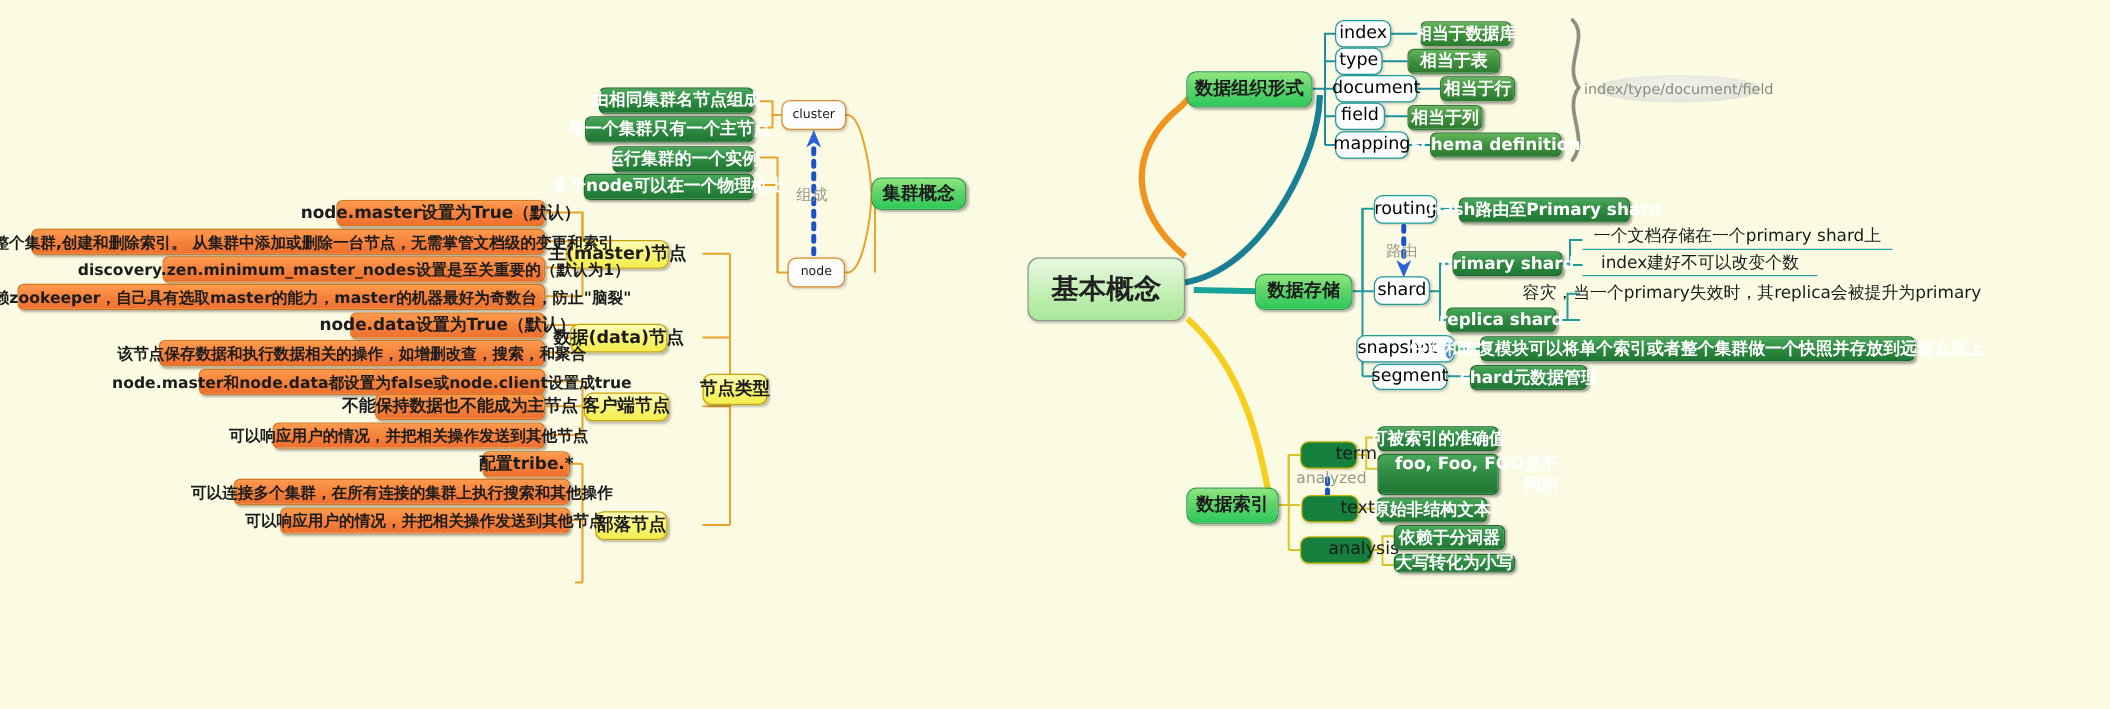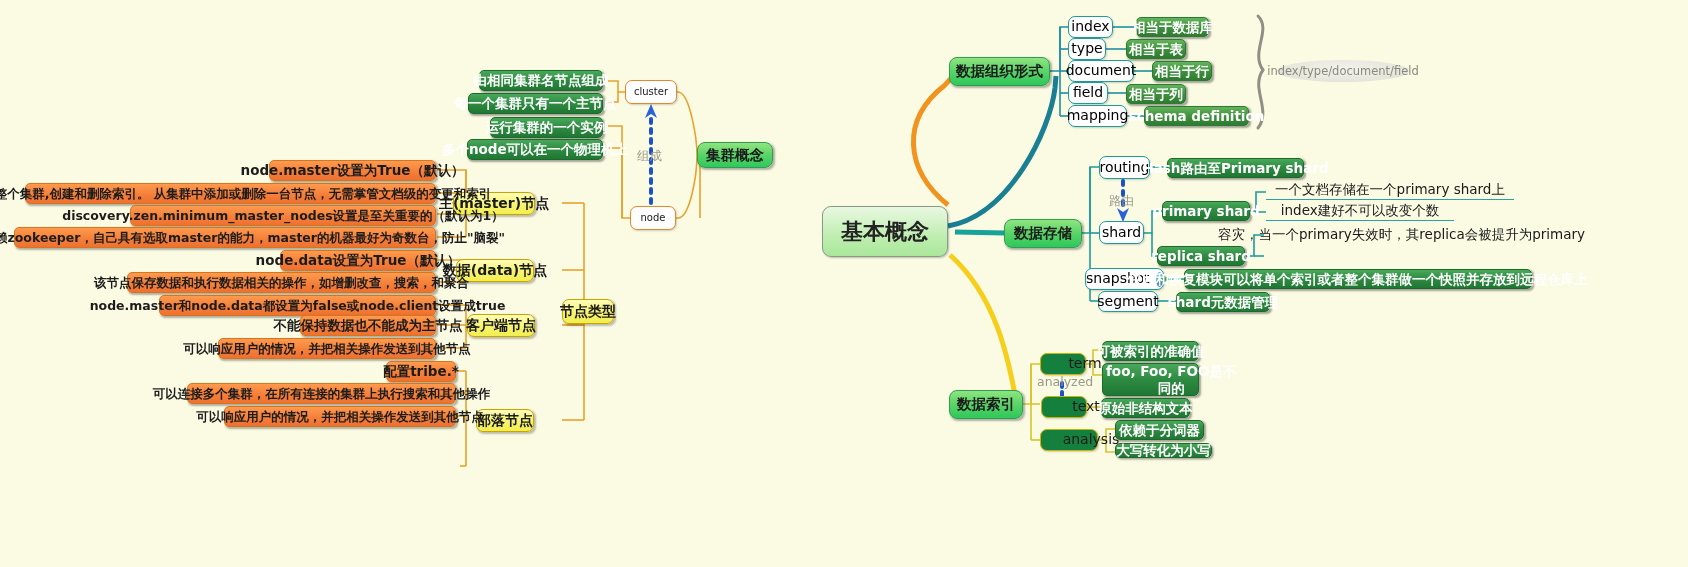--- a/index.html
+++ b/index.html
@@ -275,21 +275,21 @@
 
   <div class="node lvl1" style="left:949px;top:57px;width:101px;height:29px;">数据组织形式</div>
 
   <div class="node white-t" style="left:1068px;top:16px;width:45px;height:22px;">index</div>
   <div class="node white-t" style="left:1068px;top:38px;width:38px;height:22px;">type</div>
   <div class="node white-t" style="left:1068px;top:60px;width:66px;height:22px;">document</div>
   <div class="node white-t" style="left:1068px;top:82px;width:40px;height:22px;">field</div>
   <div class="node white-t" style="left:1068px;top:105px;width:59px;height:22px;">mapping</div>
 
   <div class="node leafg2" style="left:1136px;top:17px;width:73px;height:20px;">相当于数据库</div>
-  <div class="node leafg2" style="left:1126px;top:39px;width:60px;height:20px;">相当于表</div>
+  <div class="node leafg2" style="left:1126px;top:39px;width:74px;height:20px;">相当于表</div>
   <div class="node leafg2" style="left:1152px;top:61px;width:60px;height:20px;">相当于行</div>
   <div class="node leafg2" style="left:1126px;top:84px;width:60px;height:20px;">相当于列</div>
   <div class="node leafg2" style="left:1144px;top:106px;width:105px;height:20px;">schema definition</div>
 
   <div class="summary" style="left:1277px;top:60px;width:132px;height:22px;">index/type/document/field</div>
 
   <div class="node lvl1" style="left:1004px;top:219px;width:78px;height:29px;">数据存储</div>
 
   <div class="node white-t" style="left:1099px;top:156px;width:51px;height:23px;">routing</div>
   <div class="node white-t" style="left:1099px;top:221px;width:45px;height:23px;">shard</div>
@@ -314,21 +314,21 @@
 
   <div class="rel" style="left:1109px;top:193px;">路由</div>
 
   <div class="node lvl1" style="left:949px;top:390px;width:74px;height:29px;">数据索引</div>
 
   <div class="node white-y" style="left:1040px;top:353px;width:45px;height:22px;">term</div>
   <div class="node white-y" style="left:1041px;top:396px;width:42px;height:22px;">text</div>
   <div class="node white-y" style="left:1040px;top:429px;width:58px;height:22px;">analysis</div>
 
   <div class="node leafg" style="left:1102px;top:341px;width:97px;height:20px;">可被索引的准确值</div>
-  <div class="node leafg" style="left:1102px;top:363px;width:97px;height:33px;text-align:center;justify-content:flex-start;padding-left:3px;">foo, Foo, FOO是不
+  <div class="node leafg" style="left:1102px;top:363px;width:97px;height:33px;text-align:right;justify-content:flex-start;padding-left:13px;">foo, Foo, FOO是不
 同的</div>
   <div class="node leafg" style="left:1101px;top:398px;width:89px;height:20px;">原始非结构文本</div>
   <div class="node leafg" style="left:1115px;top:420px;width:89px;height:20px;">依赖于分词器</div>
   <div class="node leafg" style="left:1115px;top:443px;width:97px;height:15px;">大写转化为小写</div>
 
   <div class="rel" style="left:1037px;top:374px;">analyzed</div>
 
 </div>
 
 </body></html>

